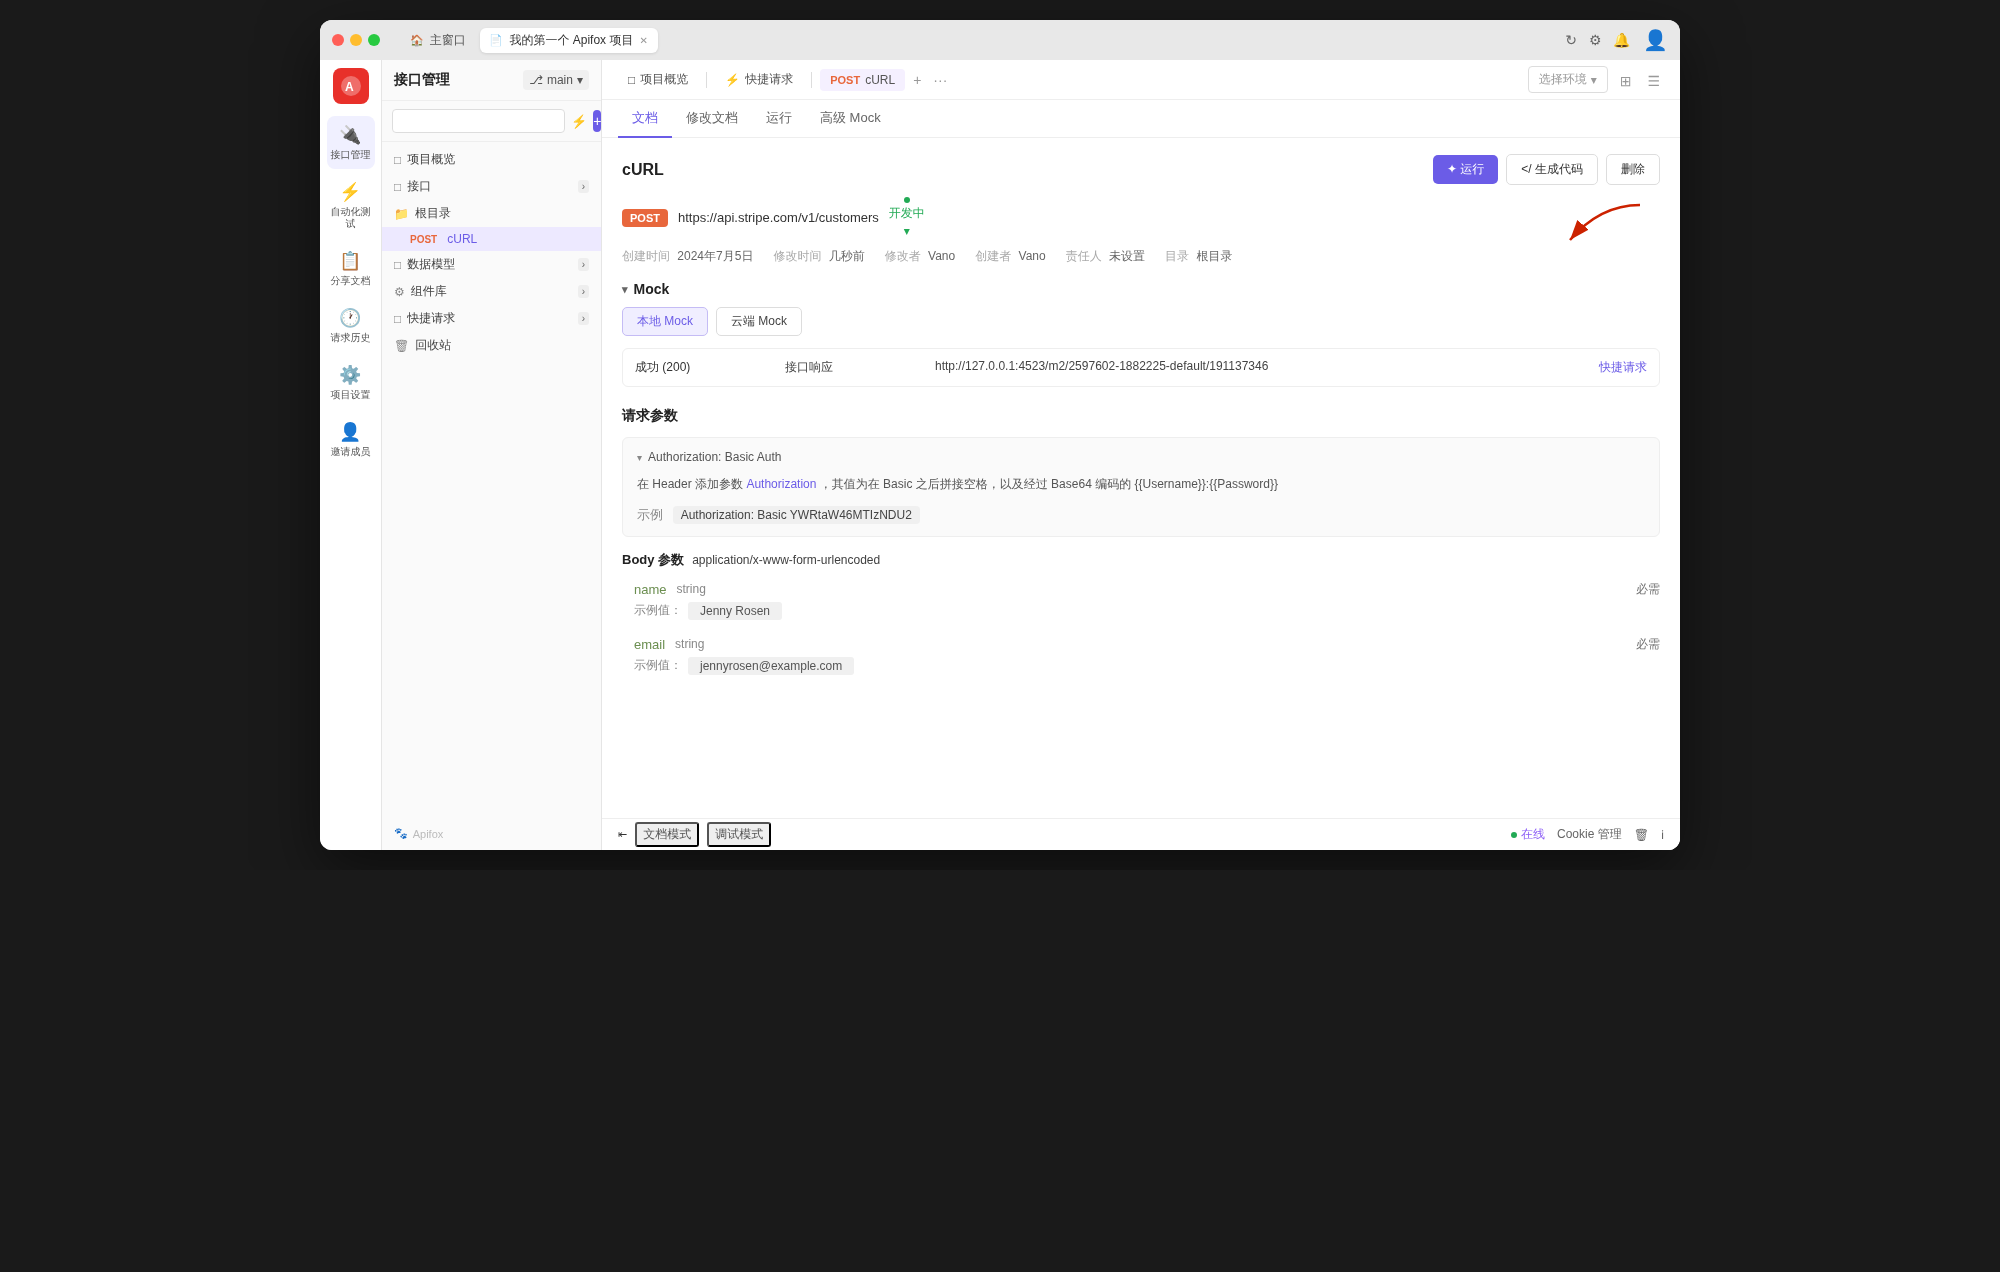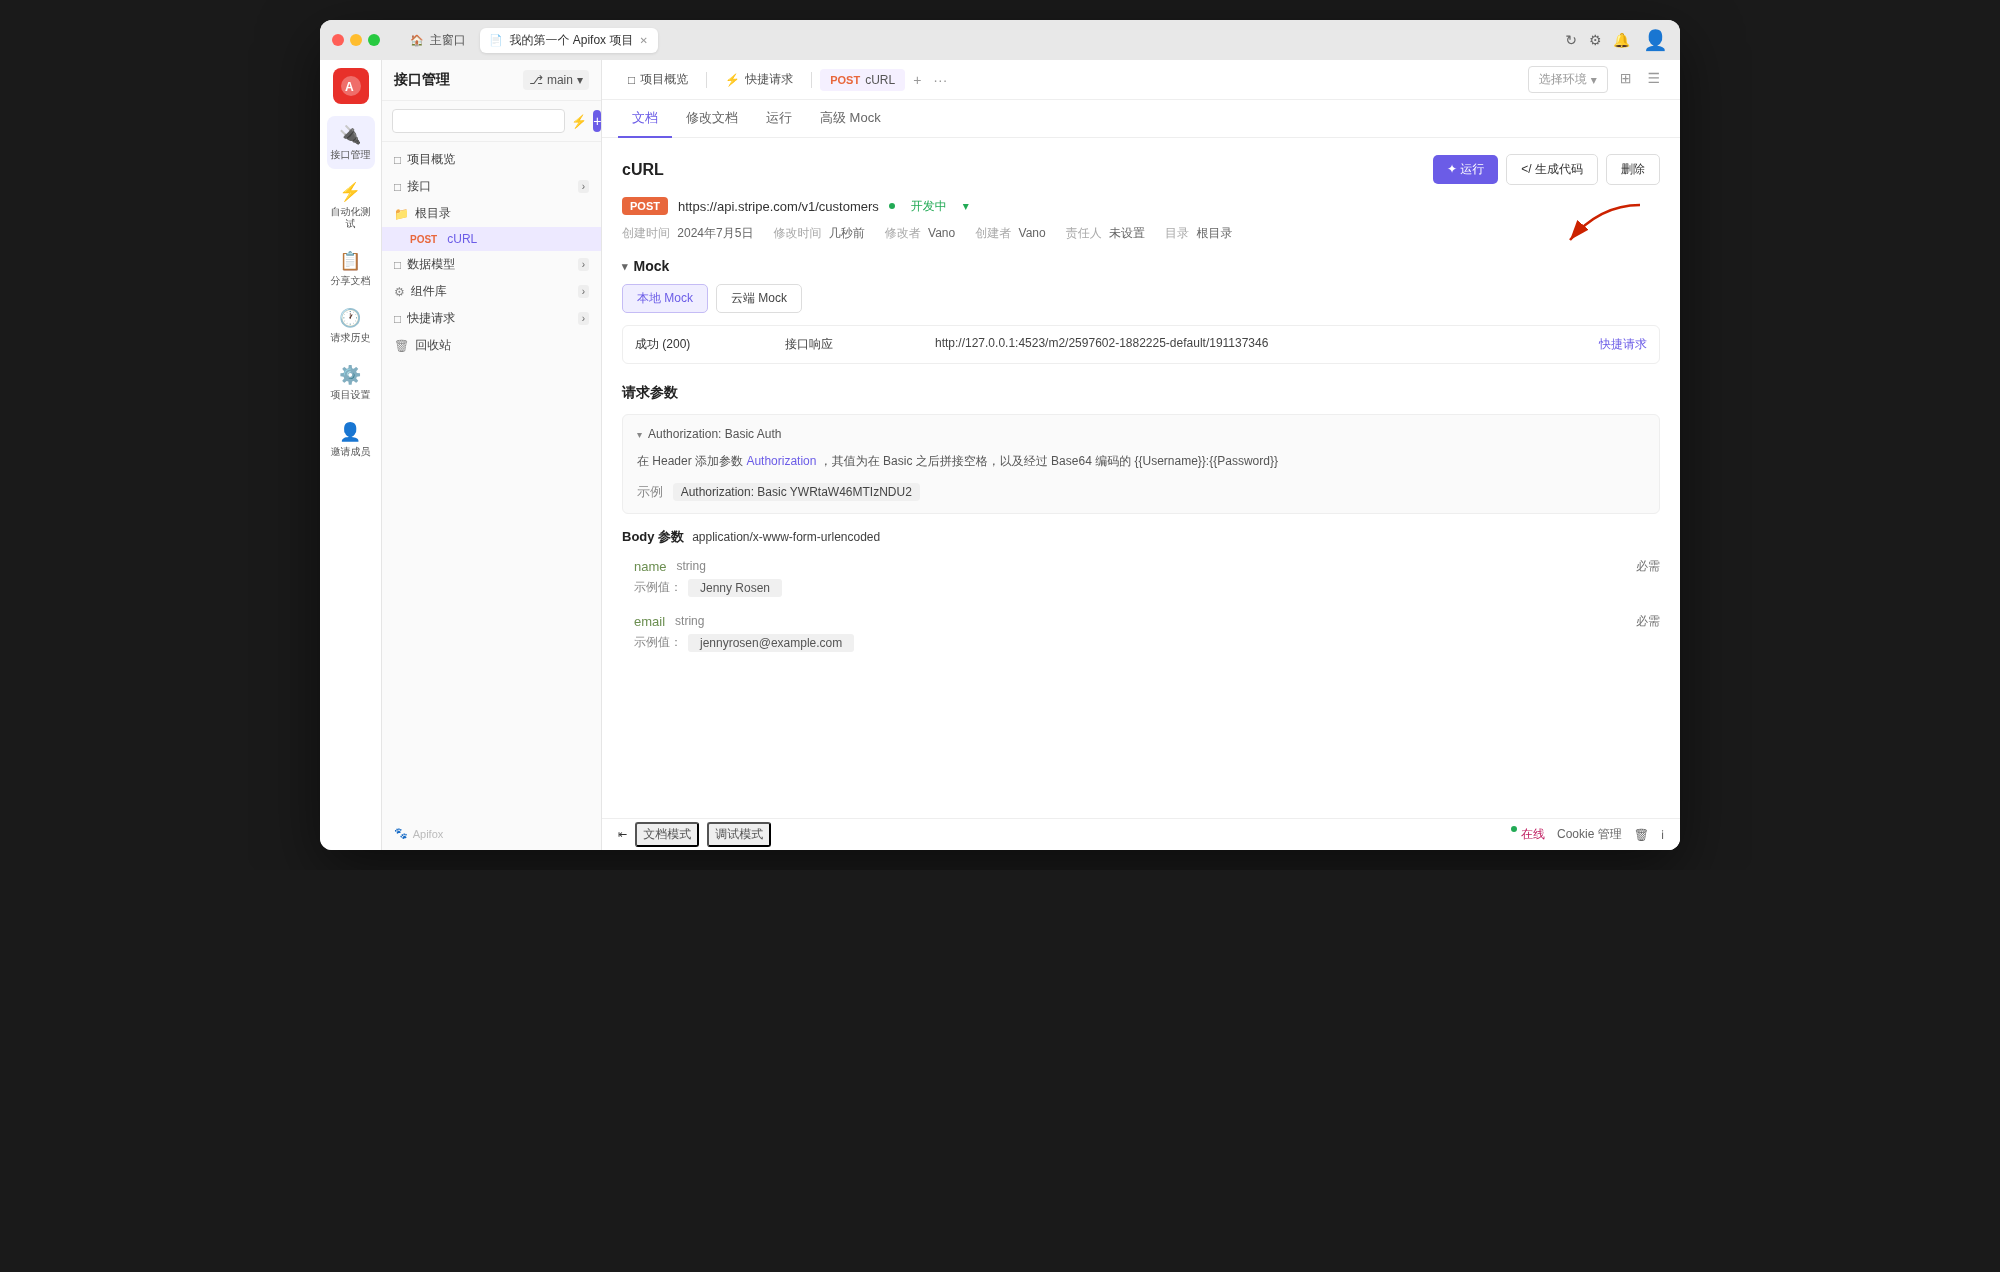--- a/index.html
+++ b/index.html
@@ -219,21 +219,21 @@
       cursor: pointer;
       border-radius: 4px;
     }
     .top-nav-item .method-tag {
       font-weight: 700;
       font-size: 11px;
     }
     .method-tag-post { color: #e8673c; }
     .top-nav-separator { width: 1px; height: 16px; background: #ddd; margin: 0 4px; }
     .top-nav-icon { color: #999; font-size: 14px; cursor: pointer; padding: 4px; }
-    .top-nav-right { margin-left: auto; display: flex; align-items: flex-start; gap: 8px; }
+    .top-nav-right { margin-left: auto; display: flex; align-items: flex-end; gap: 8px; }
     .env-selector {
       display: flex;
       align-items: center;
       gap: 4px;
       padding: 4px 10px;
       border: 1px solid #ddd;
       border-radius: 4px;
       font-size: 12px;
       color: #999;
       cursor: pointer;
@@ -352,23 +352,24 @@
       color: white;
       font-size: 11px;
       font-weight: 700;
       padding: 3px 8px;
       border-radius: 4px;
     }
     .api-url { font-size: 13px; color: #333; font-weight: 500; }
     .status-badge {
       display: flex;
       align-items: center;
-      gap: 16px;
+      gap: 2px;
       font-size: 12px;
       color: #22aa55;
+      flex-direction: column;
     }
     .status-dot { width: 6px; height: 6px; background: #22aa55; border-radius: 50%; }
 
     .meta-info {
       display: flex;
       gap: 20px;
       font-size: 12px;
       color: #888;
       margin-bottom: 16px;
     }
@@ -495,21 +496,21 @@
     }
     .bottom-icon { font-size: 11px; cursor: pointer; }
     .bottom-mode-btn {
       font-size: 12px;
       color: #555;
       cursor: pointer;
       padding: 2px 6px;
       border-radius: 3px;
     }
     .bottom-right { margin-left: auto; display: flex; align-items: center; gap: 12px; font-size: 12px; color: #666; }
-    .online-status { display: flex; align-items: flex-start; gap: 4px; color: #be185d; }
+    .online-status { display: flex; align-items: center; gap: 4px; color: #8b5cf6; }
     .online-dot { width: 6px; height: 6px; background: #22aa55; border-radius: 50%; }
 
     
     .apifox-brand {
       display: flex;
       align-items: center;
       gap: 5px;
       font-size: 11px;
       color: #bbb;
       margin-top: auto;

